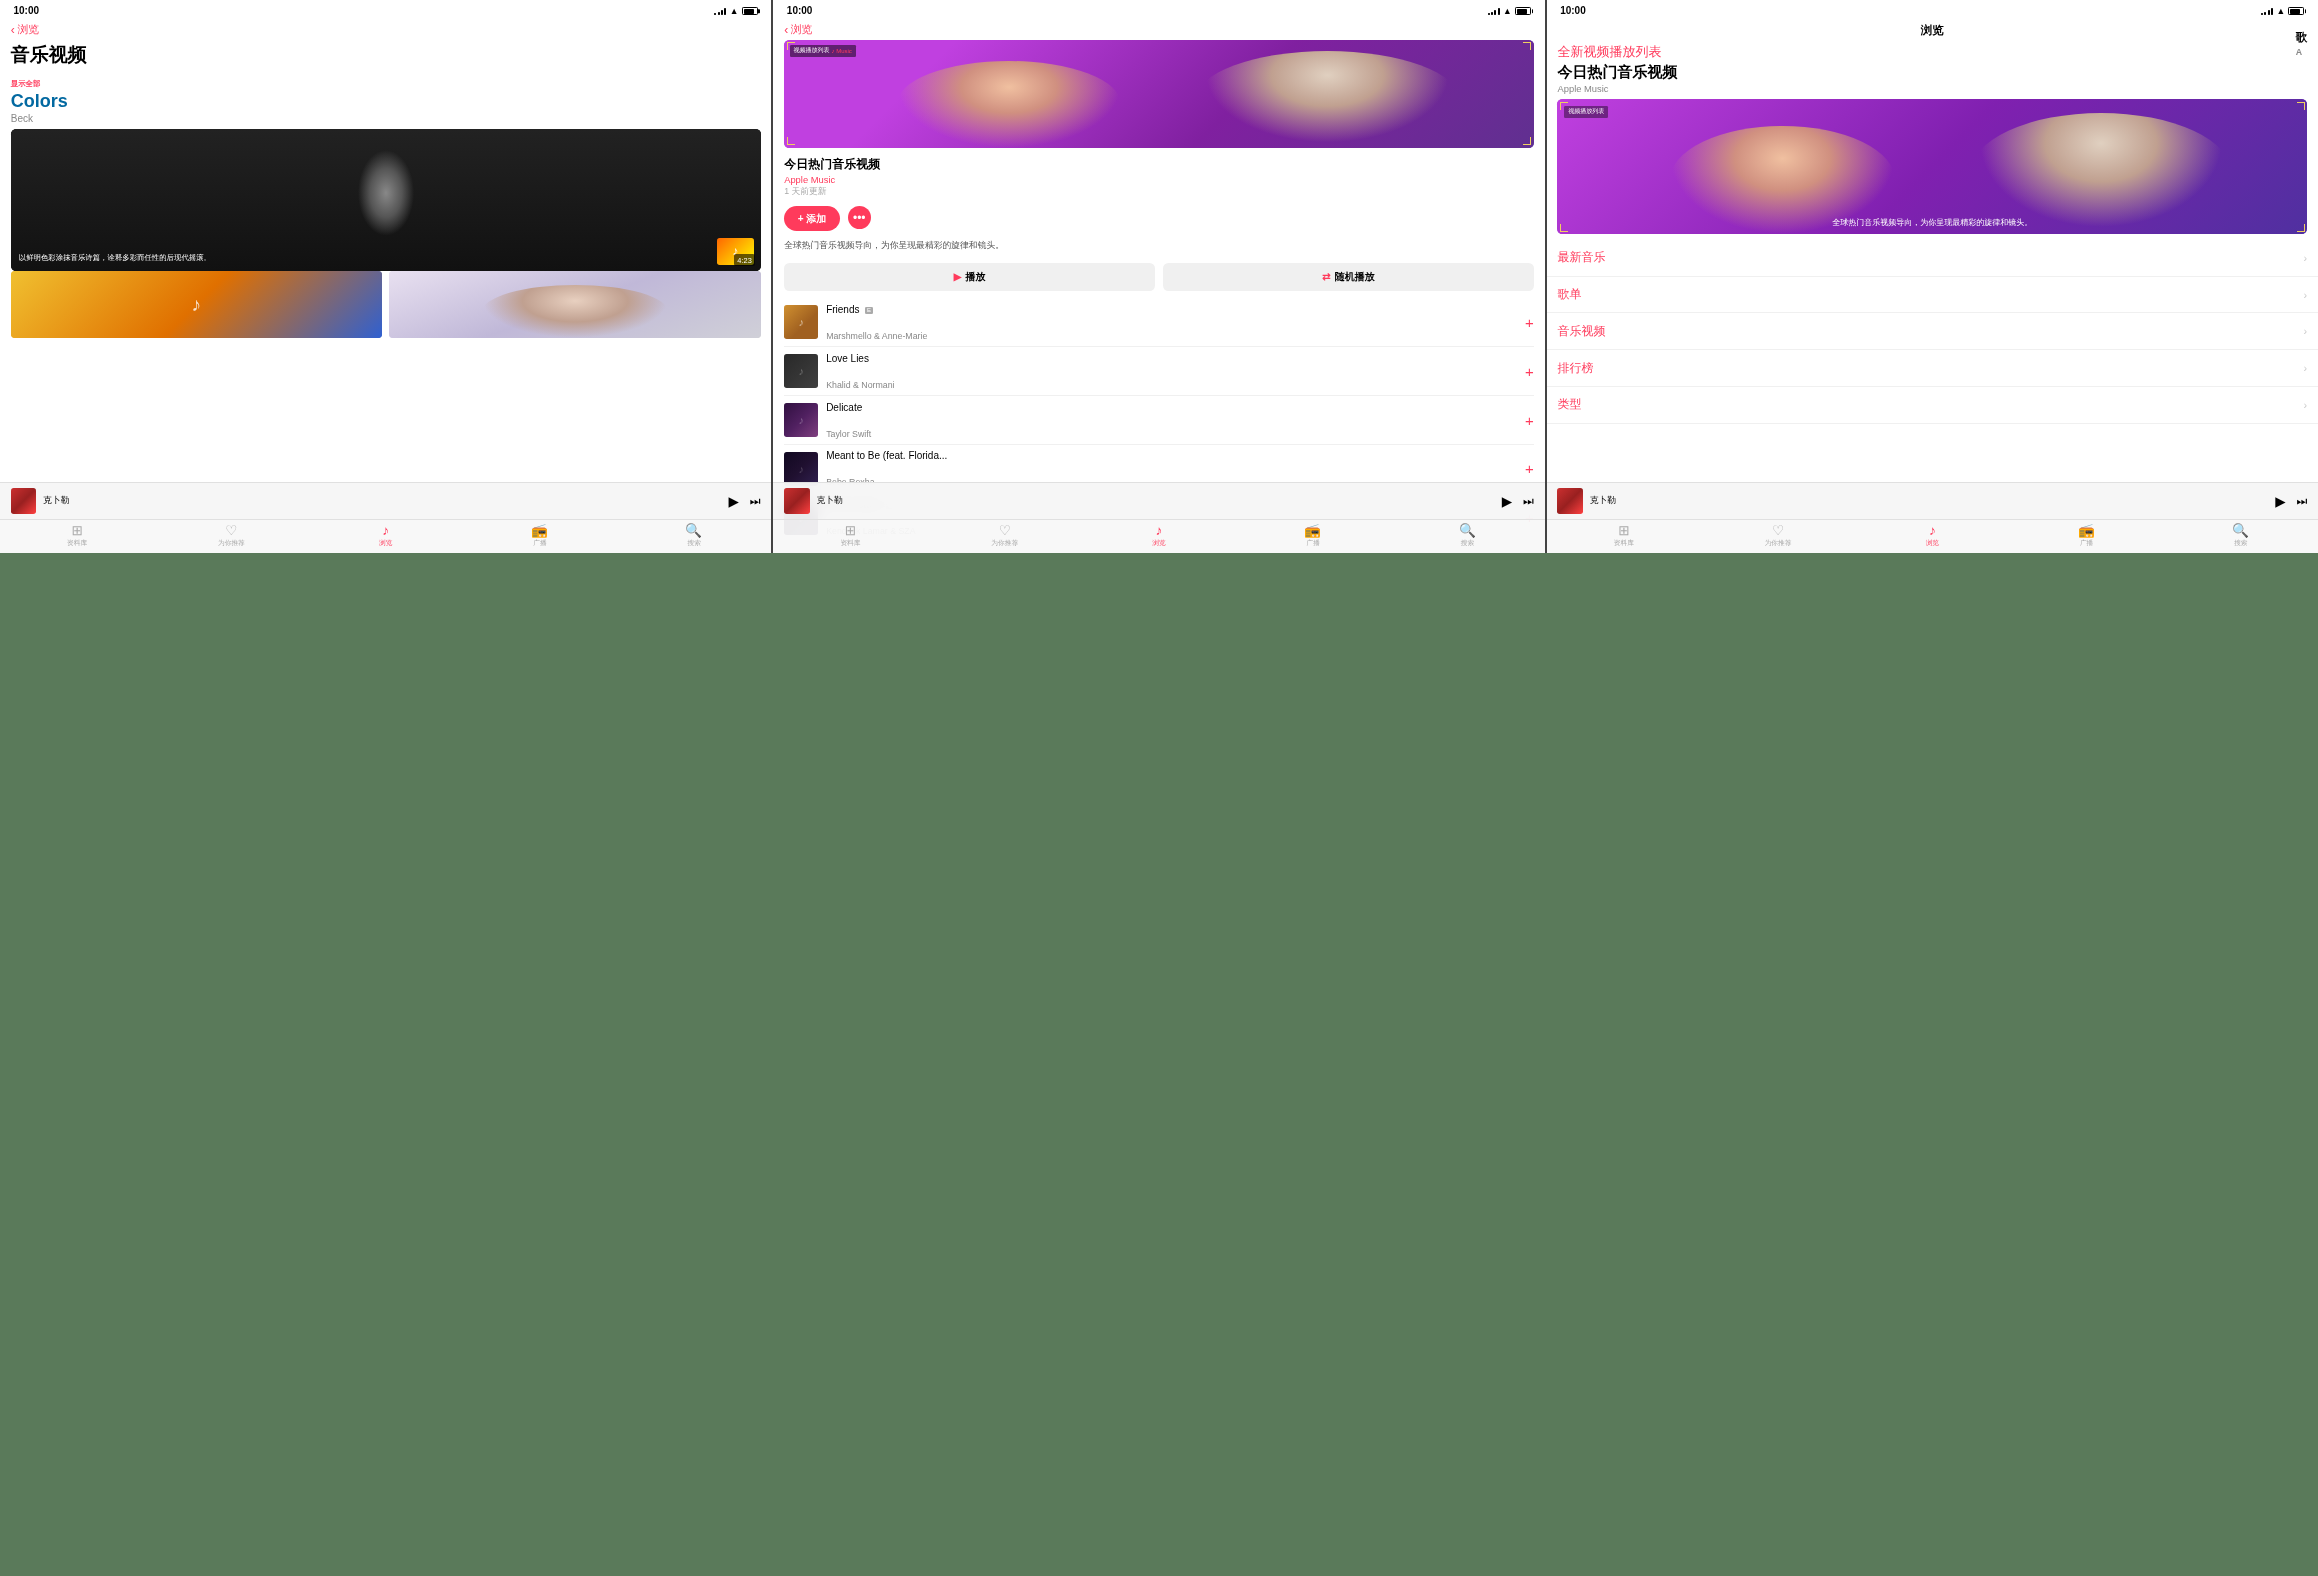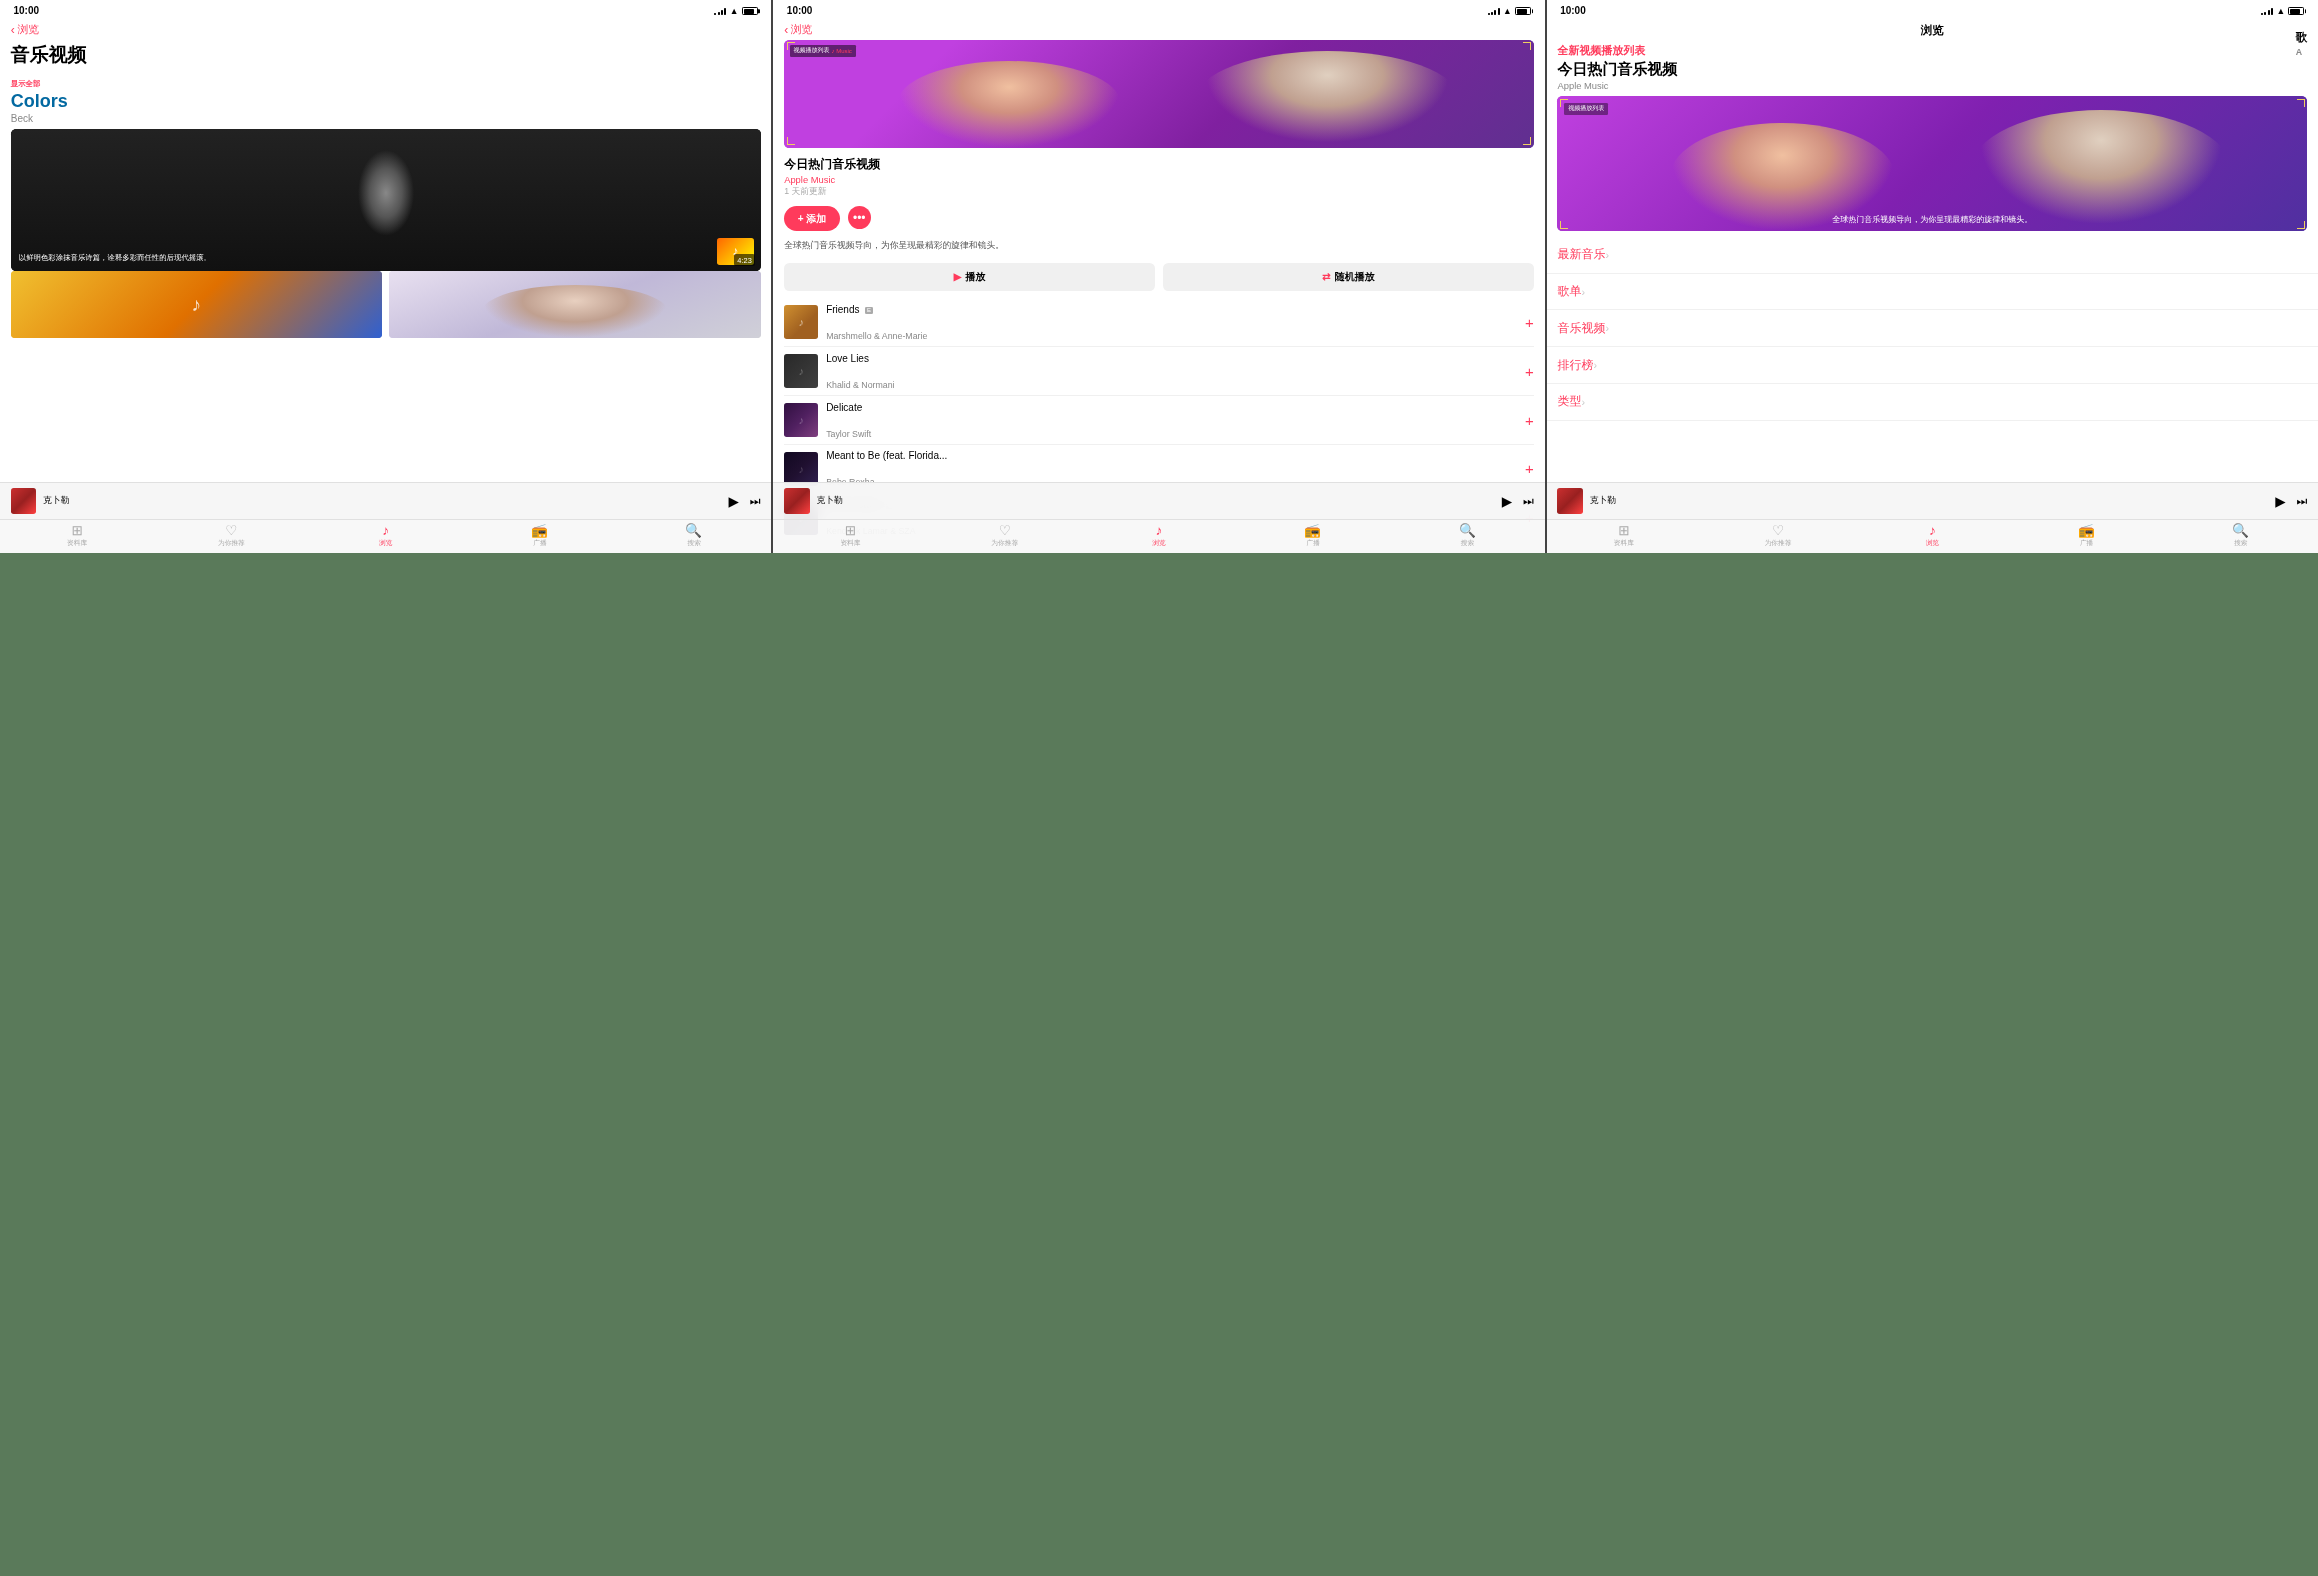--- a/index.html
+++ b/index.html
@@ -108,22 +108,22 @@
     }
     .page-title-large {
       font-size: 19px;
       font-weight: 700;
       color: #000;
       padding: 2.7px 10.8px 5.4px;
     }
 
     
     .section-label {
-      font-size: 11px;
-      font-weight: 700;
+      font-size: 13px;
+      font-weight: 400;
       color: #ff3b5c;
       padding: 2.7px 10.8px 1.3px;
       text-transform: none;
     }
     .section-title {
       font-size: 15px;
       font-weight: 700;
       color: #000;
       padding: 0 10.8px 1.3px;
     }
@@ -435,20 +435,21 @@
       color: #fff;
       font-size: 8px;
       padding: 0 8px;
       text-align: center;
     }
 
     .browse-nav-list { padding: 5.4px 0; }
     .browse-nav-item {
       display: flex;
       align-items: center;
+      justify-content: space-between;
       padding: 9.4px 10.8px;
       border-bottom: 0.7px solid #f0f0f0;
     }
     .browse-nav-label {
       font-size: 12px;
       font-weight: 500;
       color: #ff3b5c;
     }
     .browse-nav-chevron {
       color: #ccc;

